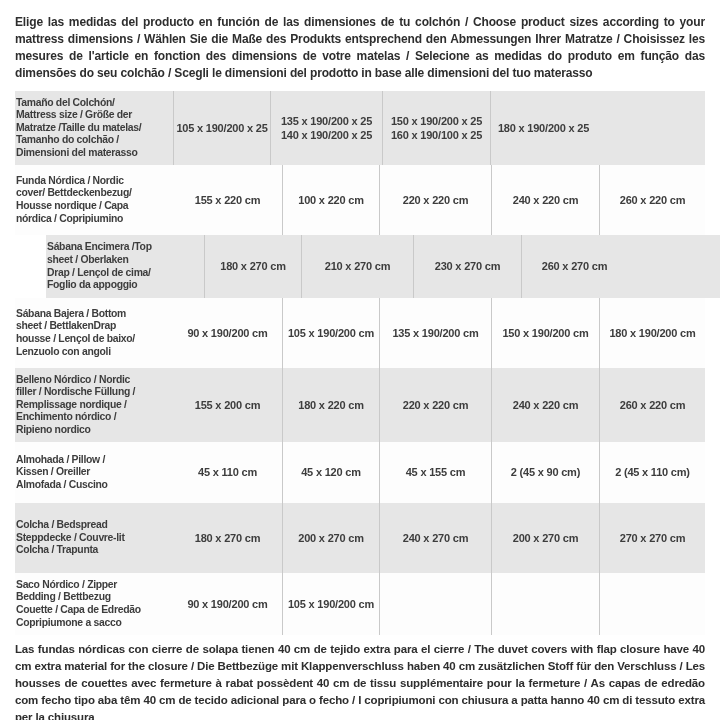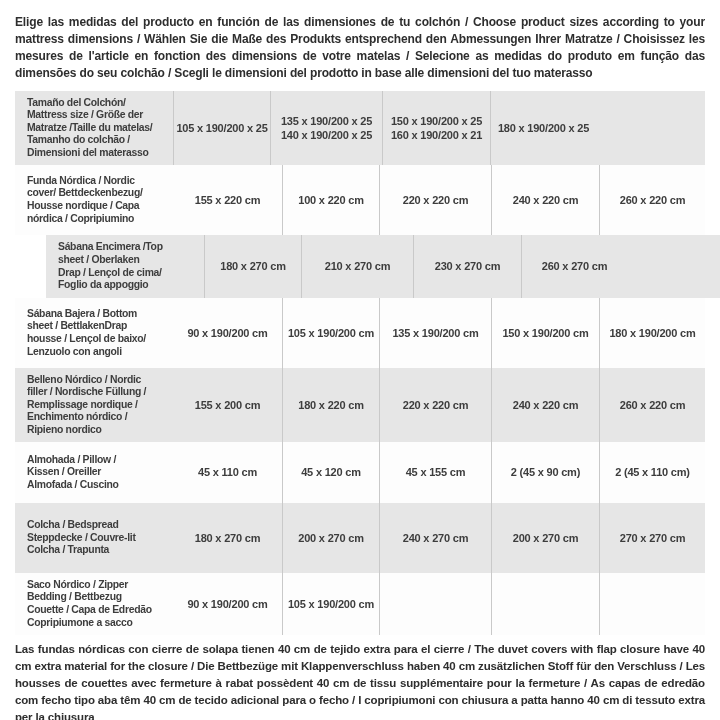--- a/index.html
+++ b/index.html
@@ -26,21 +26,21 @@
   .t-row{display:flex;width:690px;}
   .t-row.stripe{background:var(--row-stripe);}
   .t-row.plain{background:var(--row-plain);}
   .cell{
     display:flex;align-items:center;
     font-weight:bold;color:var(--text-cell);
     white-space:pre-line;
   }
   .cell-label{
     width:158px;min-width:158px;
-    padding:5px 3px 5px 12px;
+    padding:5px 3px 5px 1px;
     font-size:10.4px;line-height:12.6px;letter-spacing:-0.3px;
     text-align:left;
   }
   .cell-val{
     flex:1;justify-content:center;text-align:center;
     font-size:11px;line-height:14.5px;letter-spacing:-0.2px;
     border-left:1px solid var(--divider);
     padding:4px 2px;
   }
   .cell-val.first{border-left:none;}
@@ -76,21 +76,21 @@
     <div class="t-row stripe r1">
       <div class="cell cell-label">Tamaño del Colchón/
 Mattress size / Größe der
 Matratze /Taille du matelas/
 Tamanho do colchão /
 Dimensioni del materasso</div>
       <div class="cell cell-val c2">105 x 190/200 x 25</div>
       <div class="cell cell-val c3">135 x 190/200 x 25
 140 x 190/200 x 25</div>
       <div class="cell cell-val c4">150 x 190/200 x 25
-160 x 190/200 x 21</div>
+160 x 190/100 x 25</div>
       <div class="cell cell-val c5">180 x 190/200 x 25</div>
     </div>
 
     <div class="t-row plain r2">
       <div class="cell cell-label">Funda Nórdica / Nordic
 cover/ Bettdeckenbezug/
 Housse nordique / Capa
 nórdica / Copripiumino</div>
       <div class="cell cell-val first c1">155 x 220 cm</div>
       <div class="cell cell-val c2">100 x 220 cm</div>

